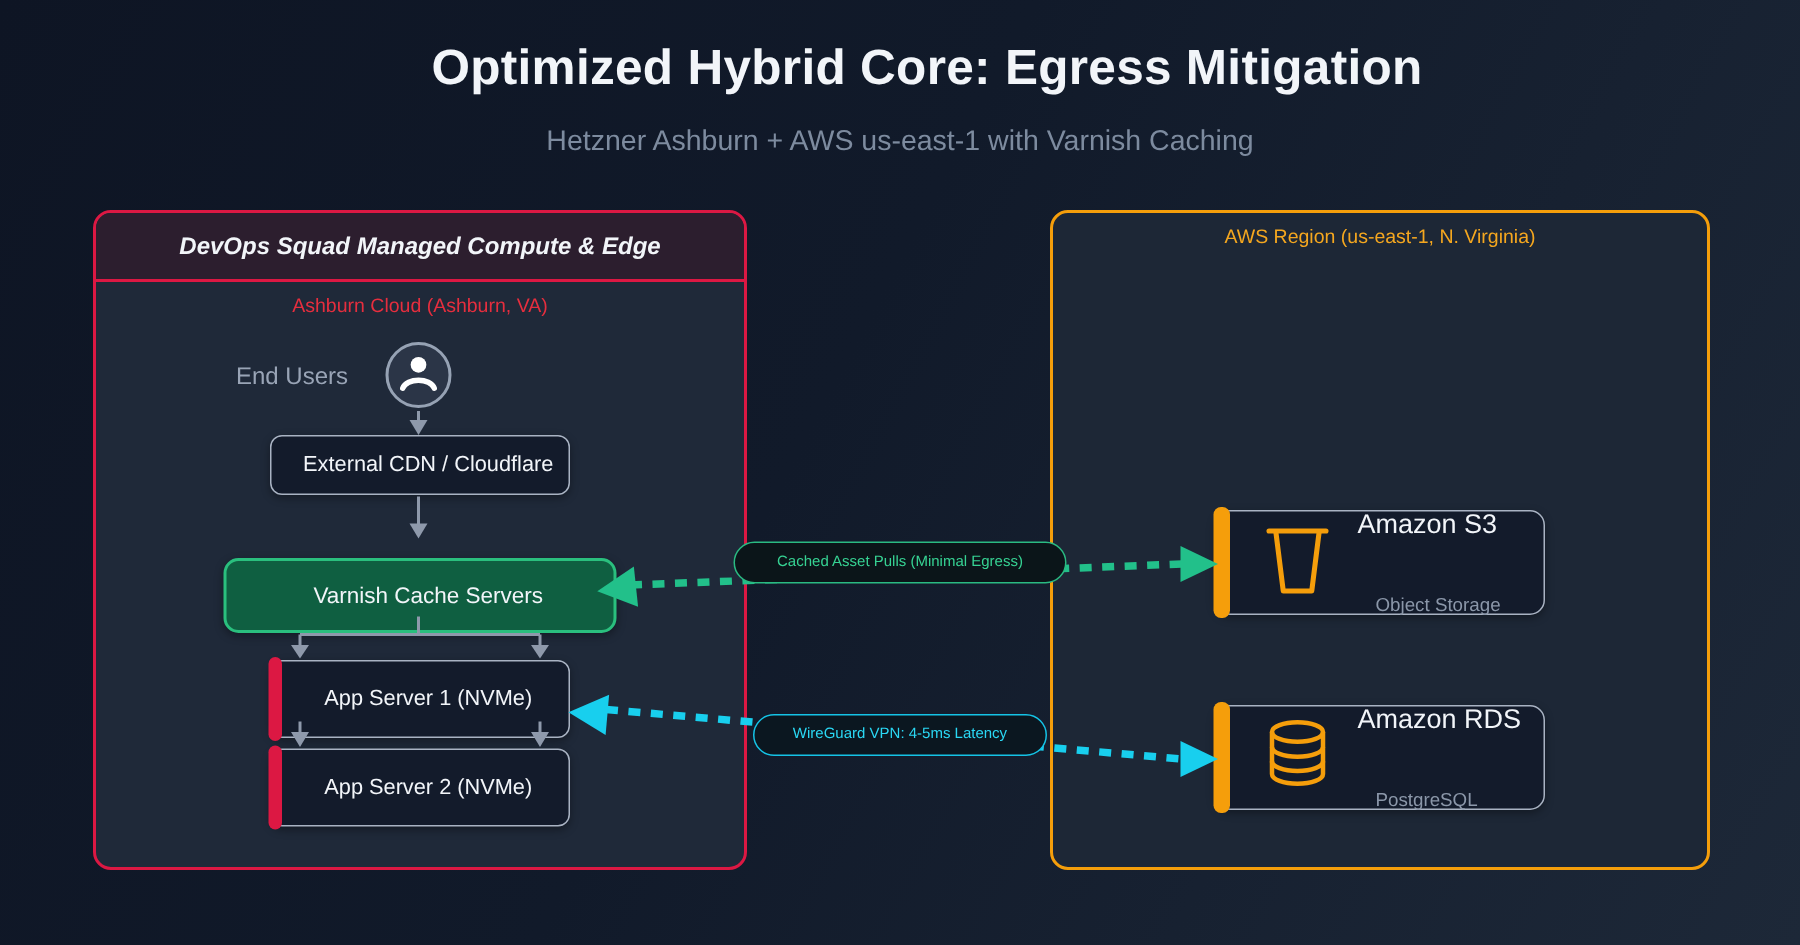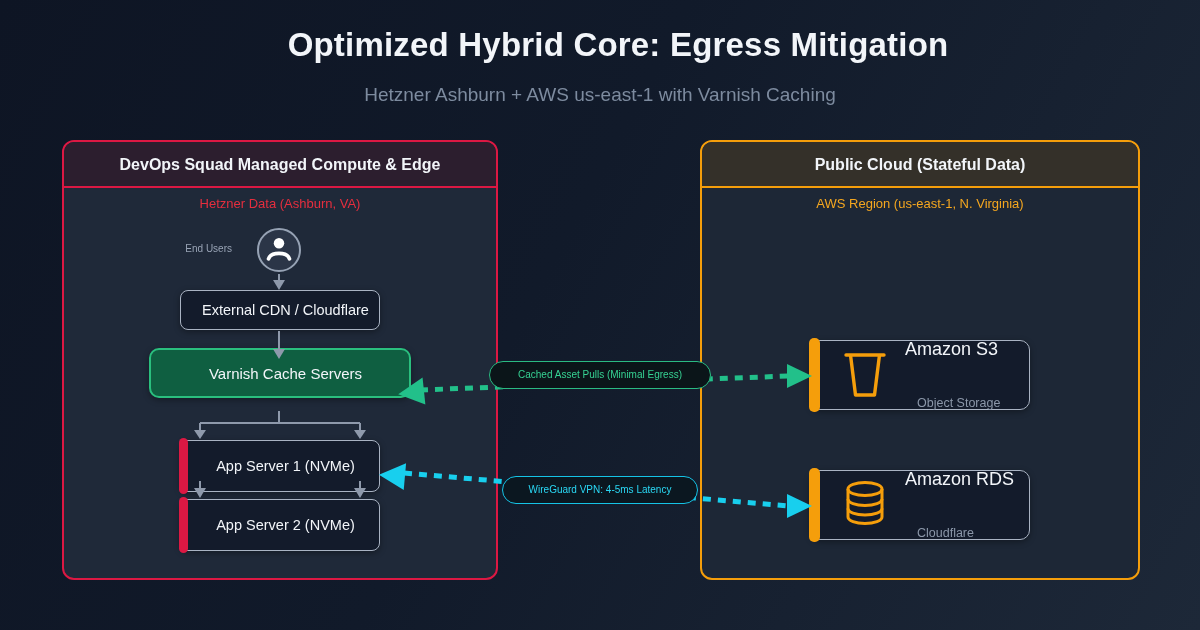--- a/index.html
+++ b/index.html
@@ -20,67 +20,66 @@
     background:linear-gradient(118deg,#0e1524 0%,#111a2a 45%,#1d2838 100%);}
   .title{position:absolute;left:0;top:26px;width:1200px;text-align:center;
     font-size:33px;font-weight:bold;color:var(--txt);letter-spacing:.2px;padding-left:36px;}
   .subtitle{position:absolute;left:0;top:84px;width:1200px;text-align:center;
     font-size:19px;color:var(--sub);}
   .group{position:absolute;top:140px;height:440px;border-radius:12px;overflow:hidden;}
   .group.hetzner{left:62px;width:436px;border:2px solid var(--red);background:var(--panel-l);}
   .group.aws{left:700px;width:440px;border:2px solid var(--orange);background:var(--panel-r);}
   .group-header{height:46px;line-height:46px;text-align:center;font-size:16px;
     font-weight:600;color:var(--txt);}
-  .hetzner .group-header{background:var(--red-header);border-bottom:2px solid var(--red);}
+  .hetzner .group-header{background:var(--red-header);border-bottom:2px solid var(--red);font-style:italic;}
   .aws .group-header{background:var(--orange-header);border-bottom:2px solid var(--orange);}
   .region-label{margin-top:8px;text-align:center;font-size:13px;}
   .hetzner .region-label{color:var(--red-text);}
   .aws .region-label{color:var(--orange-text);}
   .node{position:absolute;background:var(--node-bg);border:1.5px solid var(--node-border);
     border-radius:8px;display:flex;align-items:center;justify-content:center;
     color:var(--txt);font-size:14.5px;box-shadow:0 2px 6px rgba(0,0,0,.35);padding-left:11px;}
   .node.cdn{left:180px;top:290px;width:200px;height:40px;}
-  .node.varnish{left:149px;top:348px;width:262px;height:50px;border-radius:10px;
+  .node.varnish{left:149px;top:372px;width:262px;height:50px;border-radius:10px;
     background:var(--green-fill);border:2px solid var(--green-border);font-size:15px;}
   .node.app{left:180px;width:200px;height:52px;}
   .node.app1{top:440px;} .node.app2{top:499px;}
   .accent-bar{position:absolute;left:-2px;top:-3px;bottom:-3px;width:9px;border-radius:5px;}
   .accent-bar.red{background:var(--red);}
   .accent-bar.orange{background:var(--orange);width:11px;}
   .node.aws-node{left:810px;width:220px;height:70px;border-radius:10px;
     justify-content:flex-start;padding-left:30px;gap:16px;}
   .node.s3{top:340px;} .node.rds{top:470px;}
   .aws-node .txtcol{display:flex;flex-direction:column;line-height:1.25;gap:36px;}
   .aws-node .t1{font-size:18px;color:var(--txt);}
   .aws-node .t2{font-size:12.5px;color:var(--muted);margin-left:12px;}
   .end-users-label{position:absolute;left:140px;top:243px;width:92px;text-align:right;
-    font-size:10px;color:#99a4b6;}
+    font-size:16px;color:#99a4b6;}
   .user-badge{position:absolute;left:257px;top:228px;width:44px;height:44px;border-radius:50%;
     background:#2b3547;border:2px solid #96a2b4;display:flex;align-items:center;justify-content:center;}
   .connectors{position:absolute;left:0;top:0;width:1200px;height:630px;pointer-events:none;}
   .pill{position:absolute;height:28px;line-height:25px;text-align:center;font-size:10px;
     border-radius:14px;background:#0b1519;}
   .pill.green{left:489px;top:361px;width:222px;border:1.5px solid #2aba82;color:var(--green-text);}
   .pill.cyan{left:502px;top:476px;width:196px;border:1.5px solid #15c3e6;color:var(--cyan-text);background:#0b1720;}
 </style>
 </head>
 <body>
 
 <div class="canvas">
 
   <div class="title">Optimized Hybrid Core: Egress Mitigation</div>
   <div class="subtitle">Hetzner Ashburn + AWS us-east-1 with Varnish Caching</div>
 
   <section class="group hetzner">
     <div class="group-header">DevOps Squad Managed Compute &amp; Edge</div>
-    <div class="region-label">Hetzner Data (Ashburn, VA)</div>
+    <div class="region-label">Ashburn Cloud (Ashburn, VA)</div>
   </section>
 
   <section class="group aws">
-    <div class="group-header">Public Cloud (Stateful Data)</div>
     <div class="region-label">AWS Region (us-east-1, N. Virginia)</div>
   </section>
 
   <div class="end-users-label">End Users</div>
   <div class="user-badge">
     <span>
       <svg width="34" height="34" viewBox="0 0 24 24">
         <circle cx="12" cy="8.6" r="3.7" fill="#ffffff"></circle>
         <path d="M4.6 19.6 C6.4 14.6, 17.6 14.6, 19.4 19.6" stroke="#ffffff" stroke-width="2.6" fill="none" stroke-linecap="round"></path>
       </svg>
@@ -124,21 +123,21 @@
     <span>
       <svg width="48" height="50" viewBox="0 0 48 50">
         <ellipse cx="24" cy="10" rx="17" ry="6.5" fill="none" stroke="#f59e0b" stroke-width="3"></ellipse>
         <path d="M7 10 v28 a17 6.5 0 0 0 34 0 v-28" fill="none" stroke="#f59e0b" stroke-width="3"></path>
         <path d="M7 20 a17 6.5 0 0 0 34 0" fill="none" stroke="#f59e0b" stroke-width="3"></path>
         <path d="M7 29.5 a17 6.5 0 0 0 34 0" fill="none" stroke="#f59e0b" stroke-width="3"></path>
       </svg>
     </span>
     <span class="txtcol">
       <span class="t1">Amazon RDS</span>
-      <span class="t2">Cloudflare</span>
+      <span class="t2">PostgreSQL</span>
     </span>
   </div>
 
   <svg class="connectors" viewBox="0 0 1200 630">
 
     <g stroke="#8e99ab" stroke-width="2" fill="#8e99ab">
       <line x1="279" y1="274" x2="279" y2="281"></line>
       <polygon points="273,280 285,280 279,290" stroke="none"></polygon>
       <line x1="279" y1="331" x2="279" y2="350"></line>
       <polygon points="273,349 285,349 279,359" stroke="none"></polygon>

